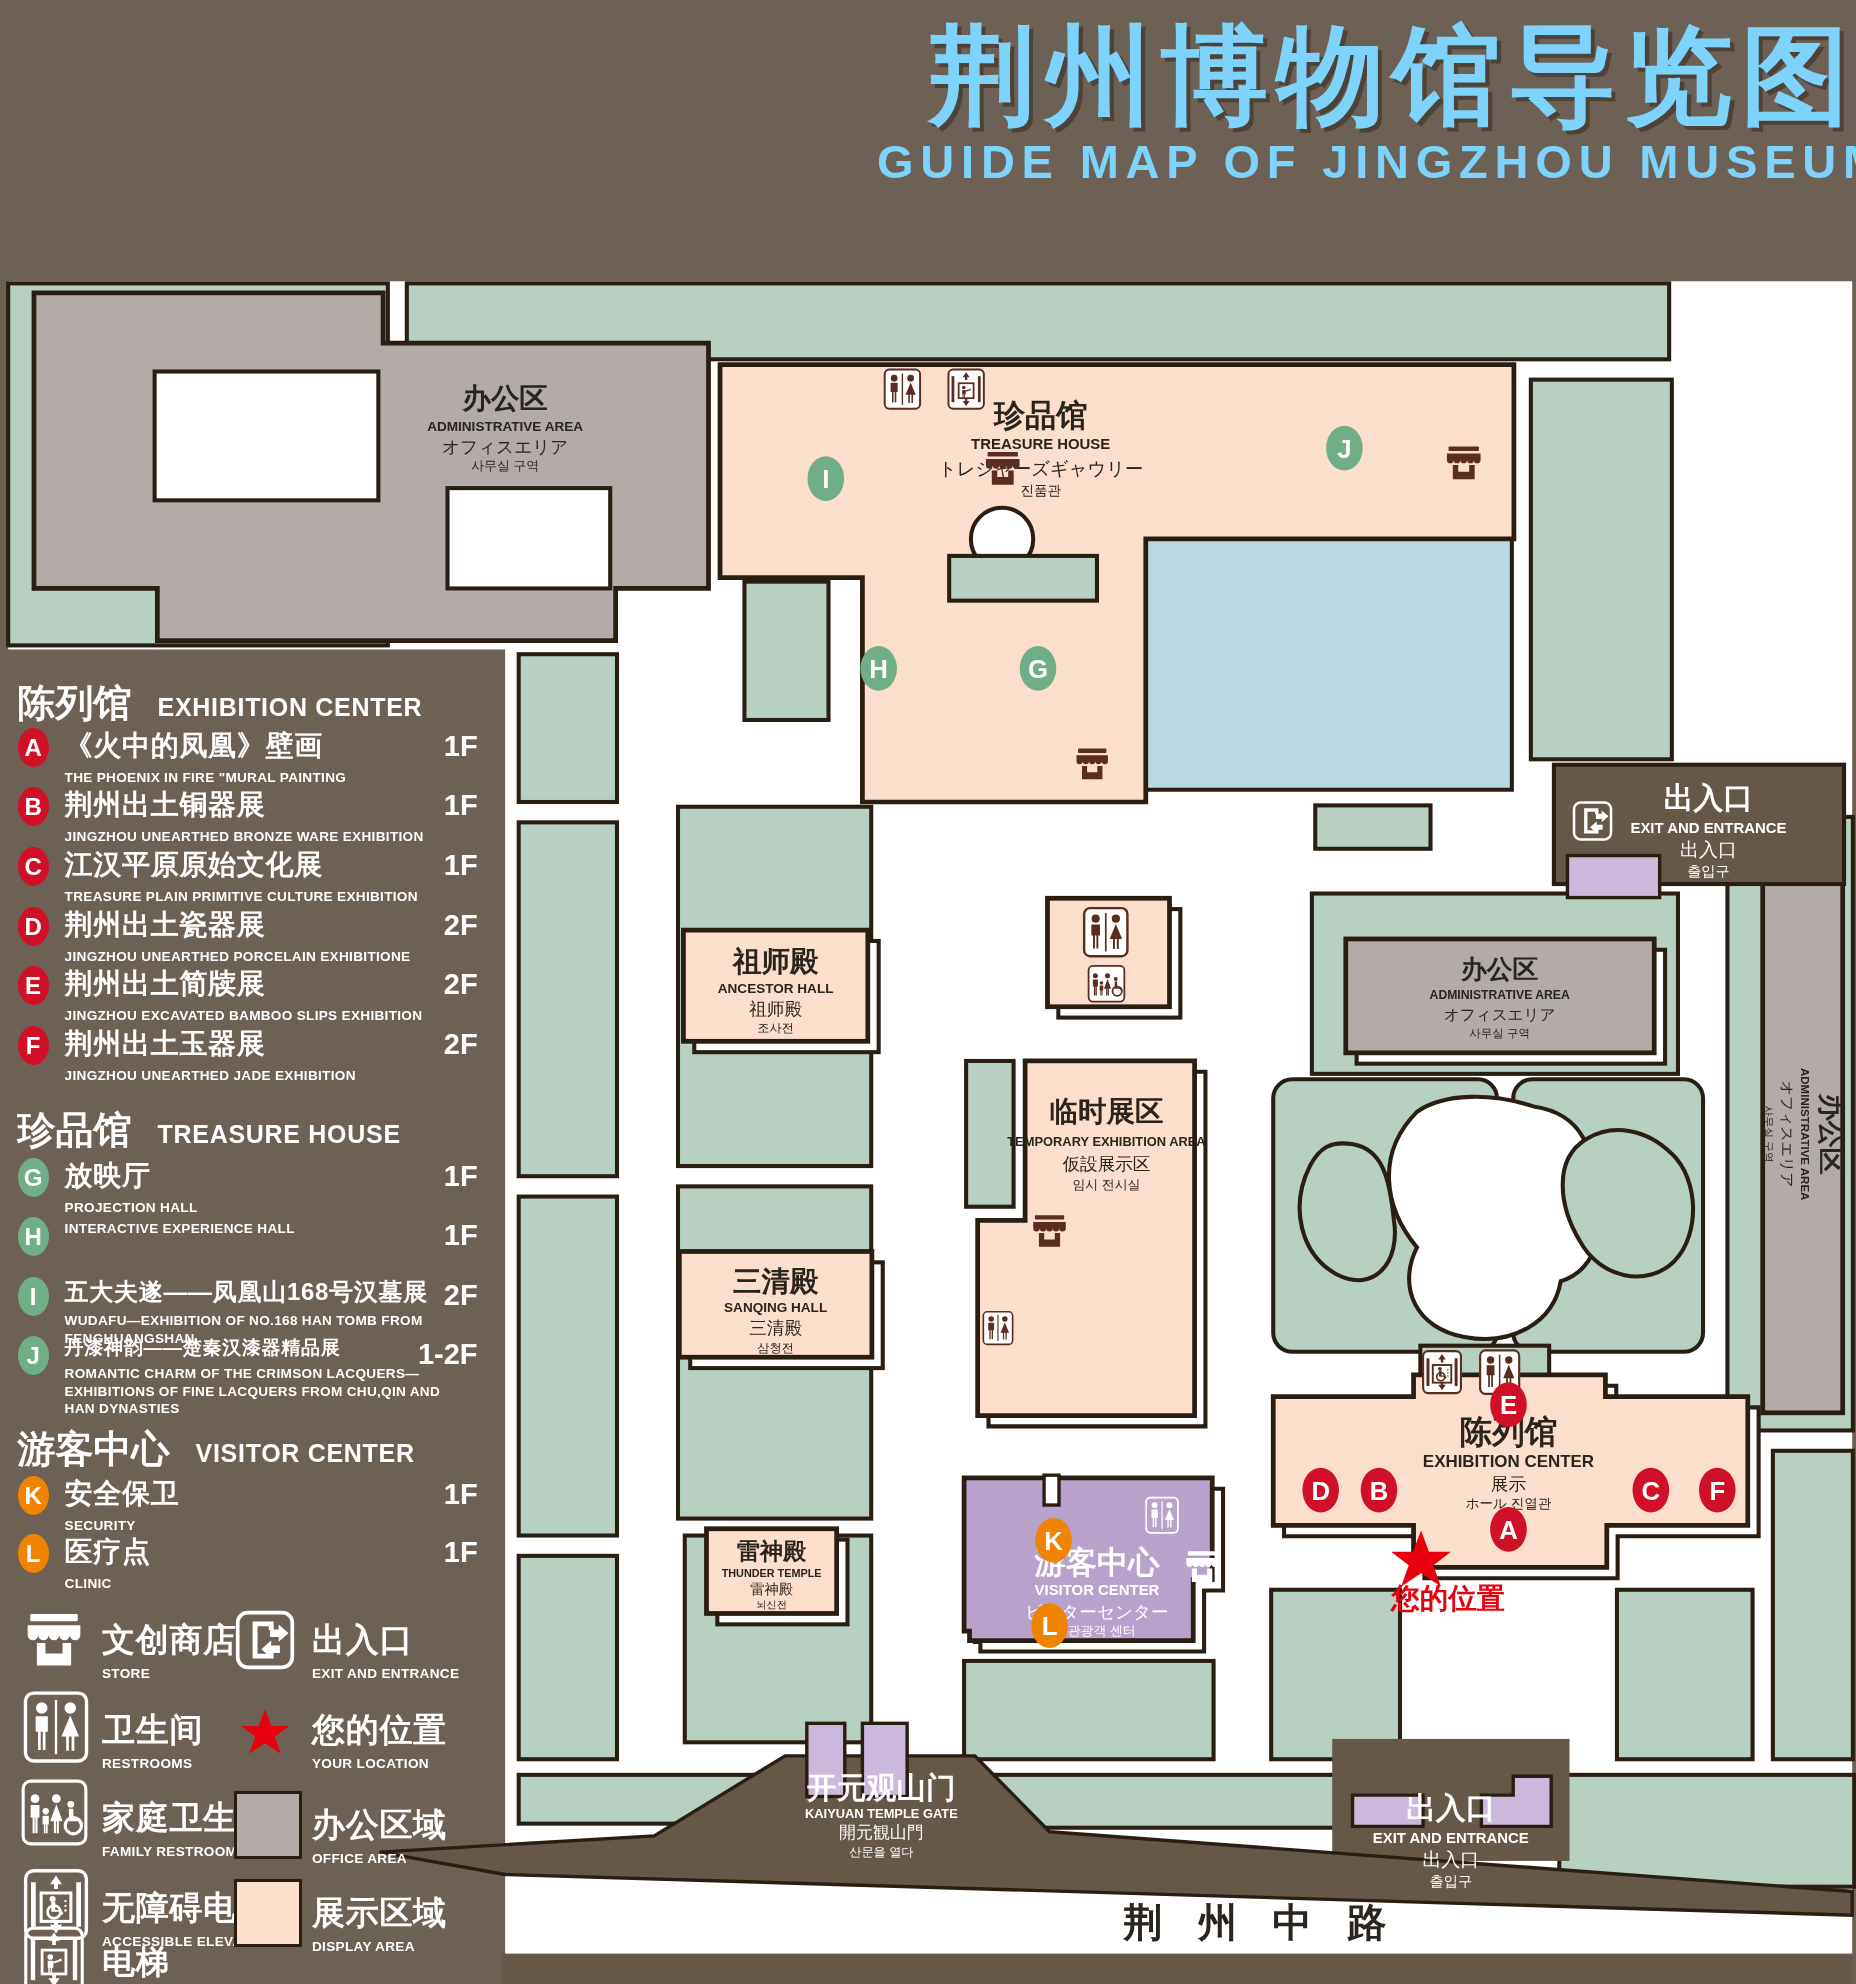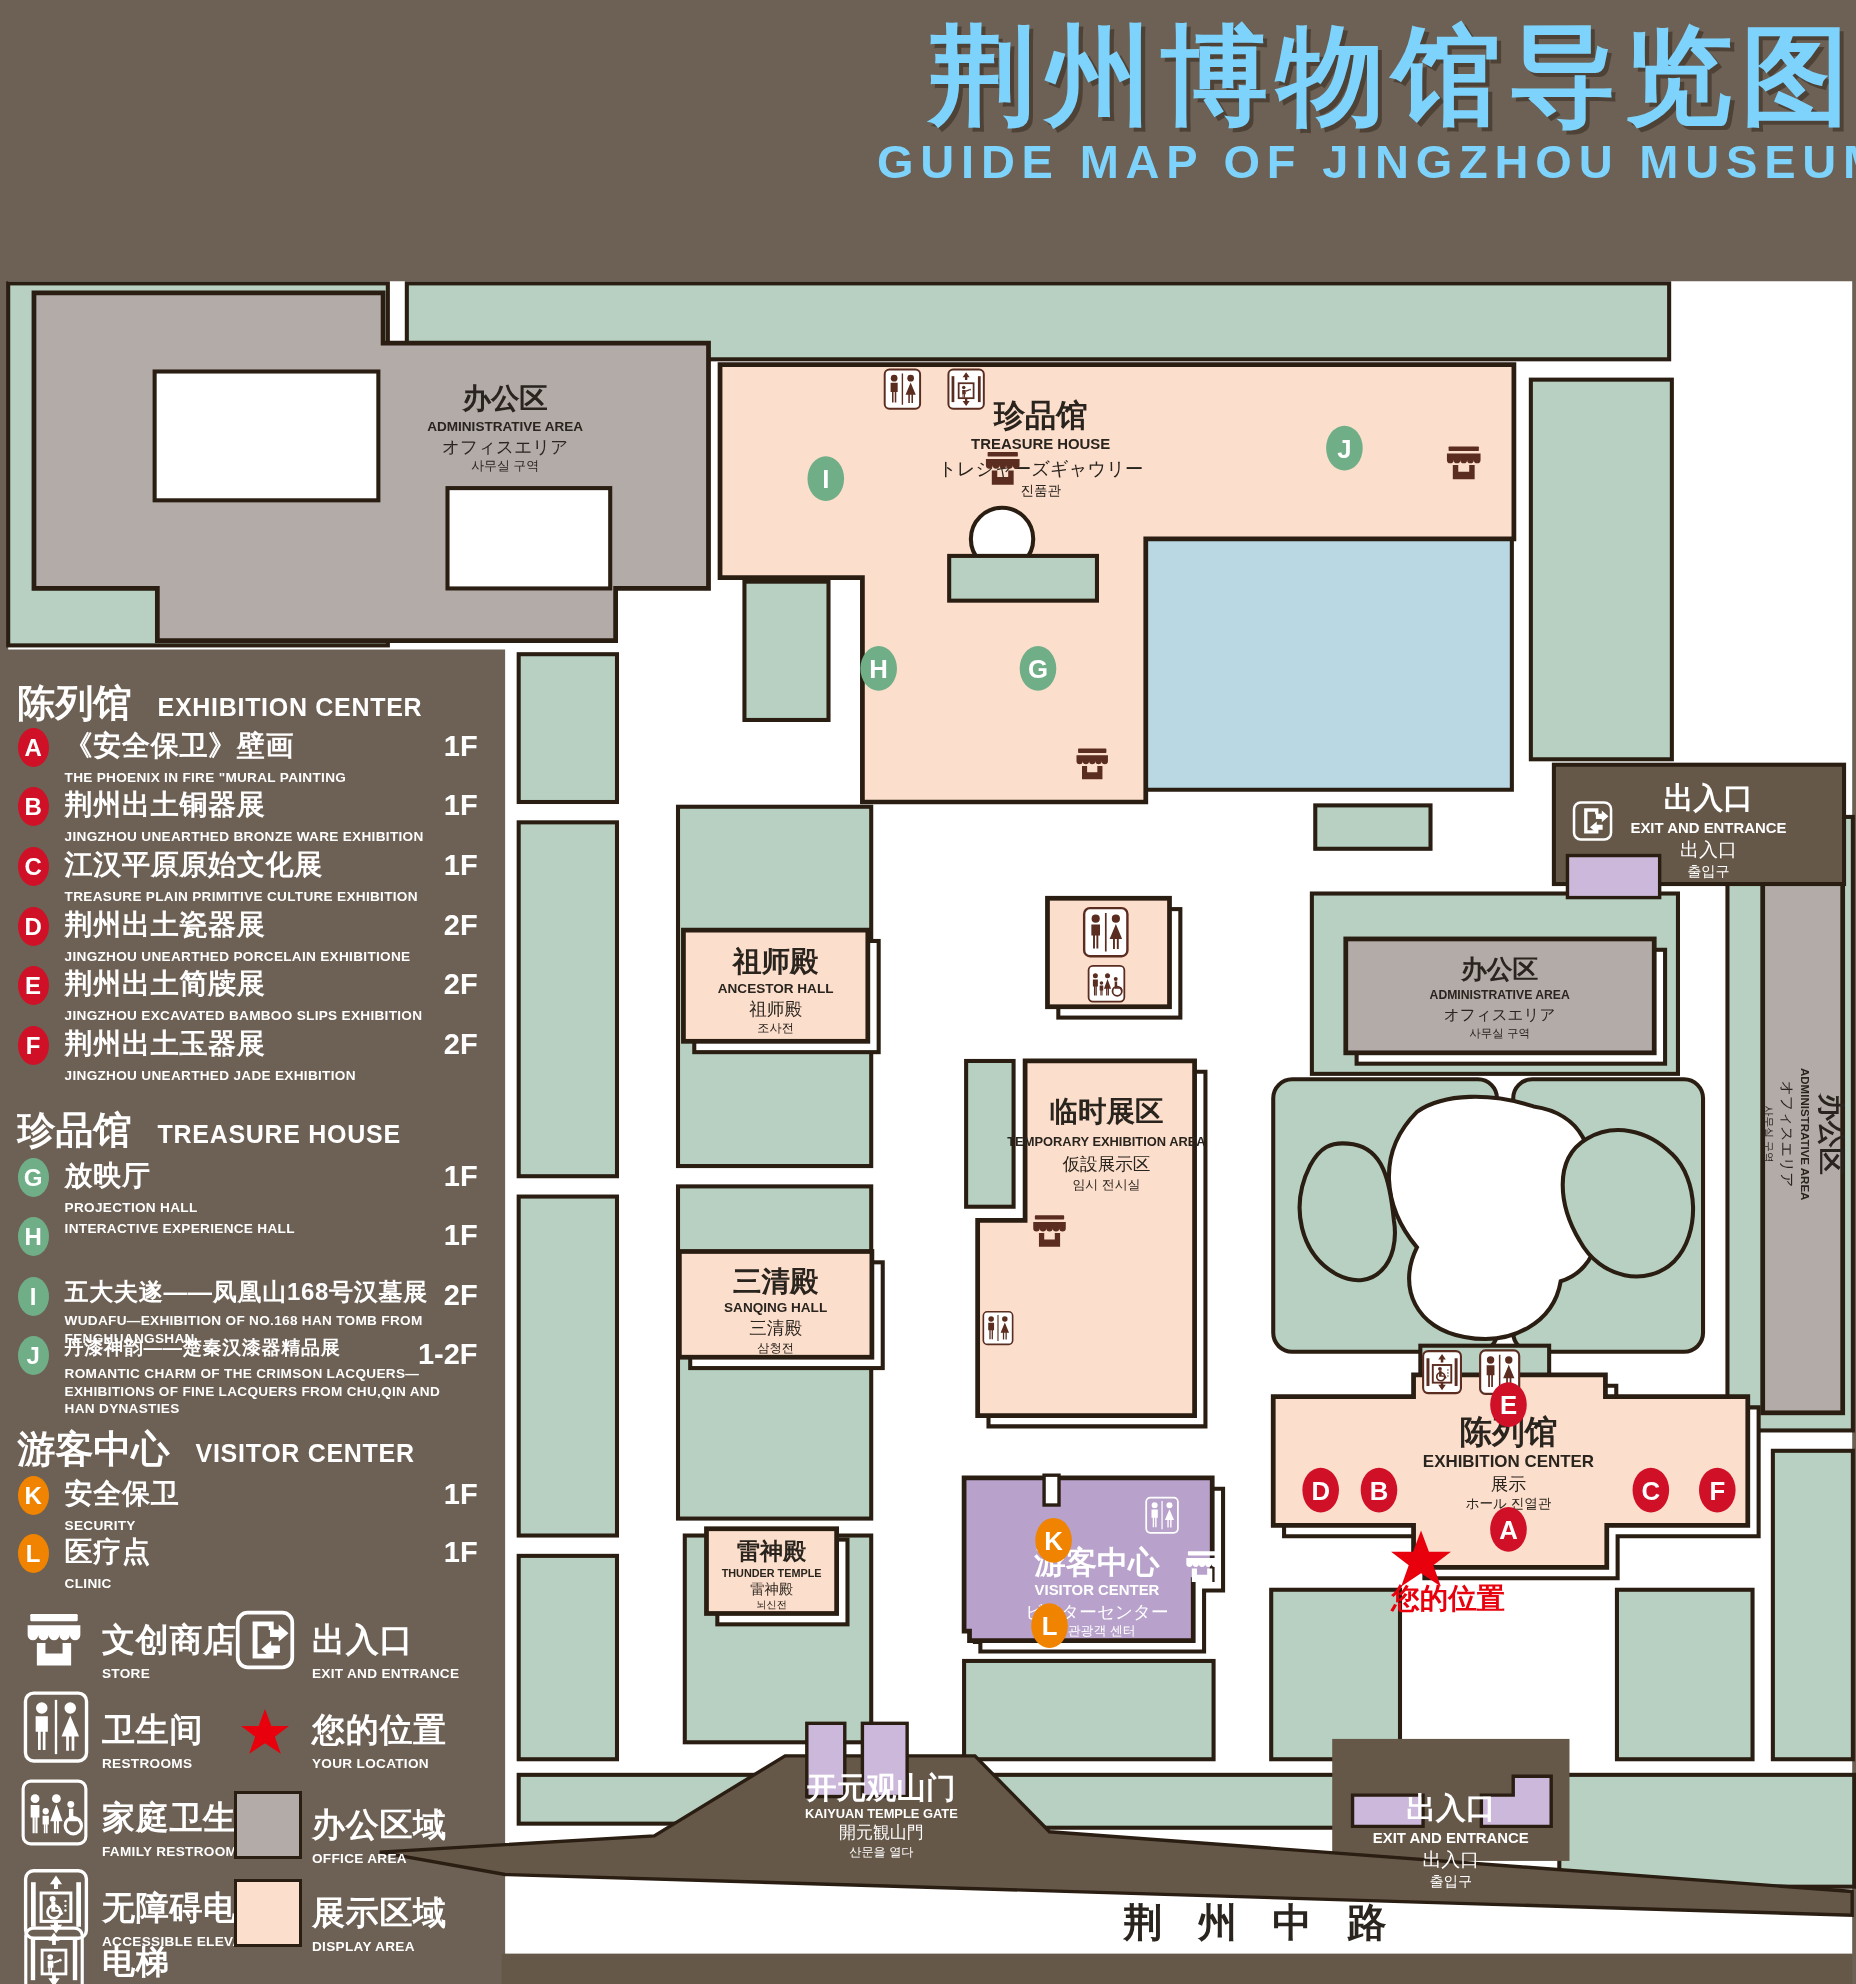--- a/index.html
+++ b/index.html
@@ -313,21 +313,21 @@
   <div class="hdr" id="title-zh">荆州博物馆导览图</div>
   <div class="hdr" id="title-en">GUIDE MAP OF JINGZHOU MUSEUM</div>
 
   <div class="lg-sec" style="top:678px">
     <span class="zh">陈列馆</span>
     <span class="en">EXHIBITION CENTER</span>
   </div>
 
   <div class="lg-item" style="top:727px">
     <span class="badge red">A</span>
-    <div class="lg-zh">《安全保卫》壁画</div>
+    <div class="lg-zh">《火中的凤凰》壁画</div>
     <div class="lg-en">THE PHOENIX IN FIRE "MURAL PAINTING</div>
     <span class="lg-floor">1F</span>
   </div>
   <div class="lg-item" style="top:786px">
     <span class="badge red">B</span>
     <div class="lg-zh">荆州出土铜器展</div>
     <div class="lg-en">JINGZHOU UNEARTHED BRONZE WARE EXHIBITION</div>
     <span class="lg-floor">1F</span>
   </div>
   <div class="lg-item" style="top:846px">

